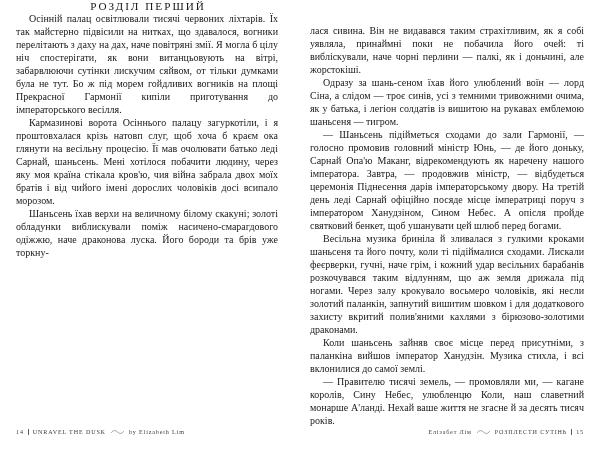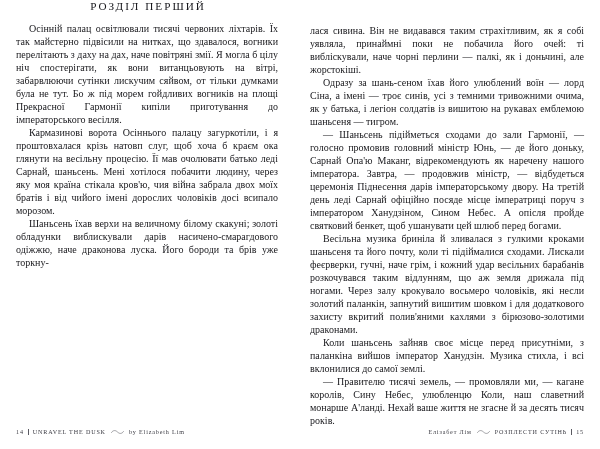--- a/index.html
+++ b/index.html
@@ -61,21 +61,21 @@
   .body-col {
     font-size: 10px;
     line-height: 13.0px;
     text-align: justify;
     text-justify: inter-word;
     color: #18181c;
     hyphens: manual;
   }
 
   .page-left .body-col {
-    margin-top: 10px;
+    margin-top: 0;
   }
 
   .page-right .body-col {
     margin-top: 0;
     padding-top: 24px;
   }
 
   .body-col p {
     margin: 0;
     text-indent: 13px;
@@ -138,42 +138,42 @@
 
 <div class="spread">
 
   <div class="page page-left">
 
     <h1 class="chapter-heading">РОЗДІЛ ПЕРШИЙ</h1>
 
     <div class="body-col">
       <p>Осінній палац освітлювали тисячі червоних ліхтарів. Їх так майстерно підвісили на нитках, що здавалося, вогники перелітають з даху на дах, наче повітряні змії. Я могла б цілу ніч спостерігати, як вони витанцьовують на вітрі, забарвлюючи сутінки лискучим сяйвом, от тільки думками була не тут. Бо ж під морем гойдливих вогників на площі Прекрасної Гармонії кипіли приготування до імператорського весілля.</p>
       <p>Кармазинові ворота Осіннього палацу загуркотіли, і я проштовхалася крізь натовп слуг, щоб хоча б краєм ока глянути на весільну процесію. Її мав очолювати батько леді Сарнай, шаньсень. Мені хотілося побачити людину, через яку моя країна стікала кров'ю, чия війна забрала двох моїх братів і від чийого імені дорослих чоловіків досі всипало морозом.</p>
-      <p>Шаньсень їхав верхи на величному білому скакуні; золоті обладунки виблискували дарів насичено-смарагдового одіжжю, наче драконова луска. Його бороди та брів уже торкну-</p>
+      <p>Шаньсень їхав верхи на величному білому скакуні; золоті обладунки виблискували поміж насичено-смарагдового одіжжю, наче драконова луска. Його бороди та брів уже торкну-</p>
     </div>
 
     <div class="footer footer-left">
       <span class="folio">14</span>
       <span class="rule"></span>
       <span class="book-title">UNRAVEL THE DUSK</span>
       <span class="swirl">
         <svg viewBox="0 0 26 10" width="13" height="6" aria-hidden="true">
           <path d="M1 6 C4 1, 9 1, 13 5 C17 9, 22 9, 25 4" fill="none" stroke="#5a5a62" stroke-width="1.1" stroke-linecap="round"></path>
         </svg>
       </span>
       <span class="author">by Elizabeth Lim</span>
     </div>
 
   </div>
 
   <div class="page page-right">
 
     <div class="body-col">
       <p class="no-indent">лася сивина. Він не видавався таким страхітливим, як я собі уявляла, принаймні поки не побачила його очей: ті вибліскували, наче чорні перлини — палкі, як і доньчині, але жорстокіші.</p>
-      <p>Одразу за шань-сеном їхав його улюблений воїн — лорд Сіна, а імені — троє синів, усі з темними тривожними очима, як у батька, і легіон солдатів із вишитою на рукавах емблемою шаньсеня — тигром.</p>
+      <p>Одразу за шань-сеном їхав його улюблений воїн — лорд Сіна, а слідом — троє синів, усі з темними тривожними очима, як у батька, і легіон солдатів із вишитою на рукавах емблемою шаньсеня — тигром.</p>
       <p>— Шаньсень підійметься сходами до зали Гармонії, — голосно промовив головний міністр Юнь, — де його доньку, Сарнай Опа'ю Маканг, відрекомендують як наречену нашого імператора. Завтра, — продовжив міністр, — відбудеться церемонія Піднесення дарів імператорському двору. На третій день леді Сарнай офіційно посяде місце імператриці поруч з імператором Ханудзіном, Сином Небес. А опісля пройде святковий бенкет, щоб ушанувати цей шлюб перед богами.</p>
       <p>Весільна музика бриніла й зливалася з гулкими кроками шаньсеня та його почту, коли ті підіймалися сходами. Лискали феєрверки, гучні, наче грім, і кожний удар весільних барабанів розкочувався таким відлунням, що аж земля дрижала під ногами. Через залу крокувало восьмеро чоловіків, які несли золотий паланкін, запнутий вишитим шовком і для додаткового захисту вкритий полив'яними кахлями з бірюзово-золотими драконами.</p>
       <p>Коли шаньсень зайняв своє місце перед присутніми, з паланкіна вийшов імператор Ханудзін. Музика стихла, і всі вклонилися до самої землі.</p>
       <p>— Правителю тисячі земель, — промовляли ми, — кагане королів, Сину Небес, улюбленцю Коли, наш славетний монарше А'ланді. Нехай ваше життя не згасне й за десять тисяч років.</p>
     </div>
 
     <div class="footer footer-right">
       <span class="author">Елізабет Лім</span>
       <span class="swirl">
         <svg viewBox="0 0 26 10" width="13" height="6" aria-hidden="true">

